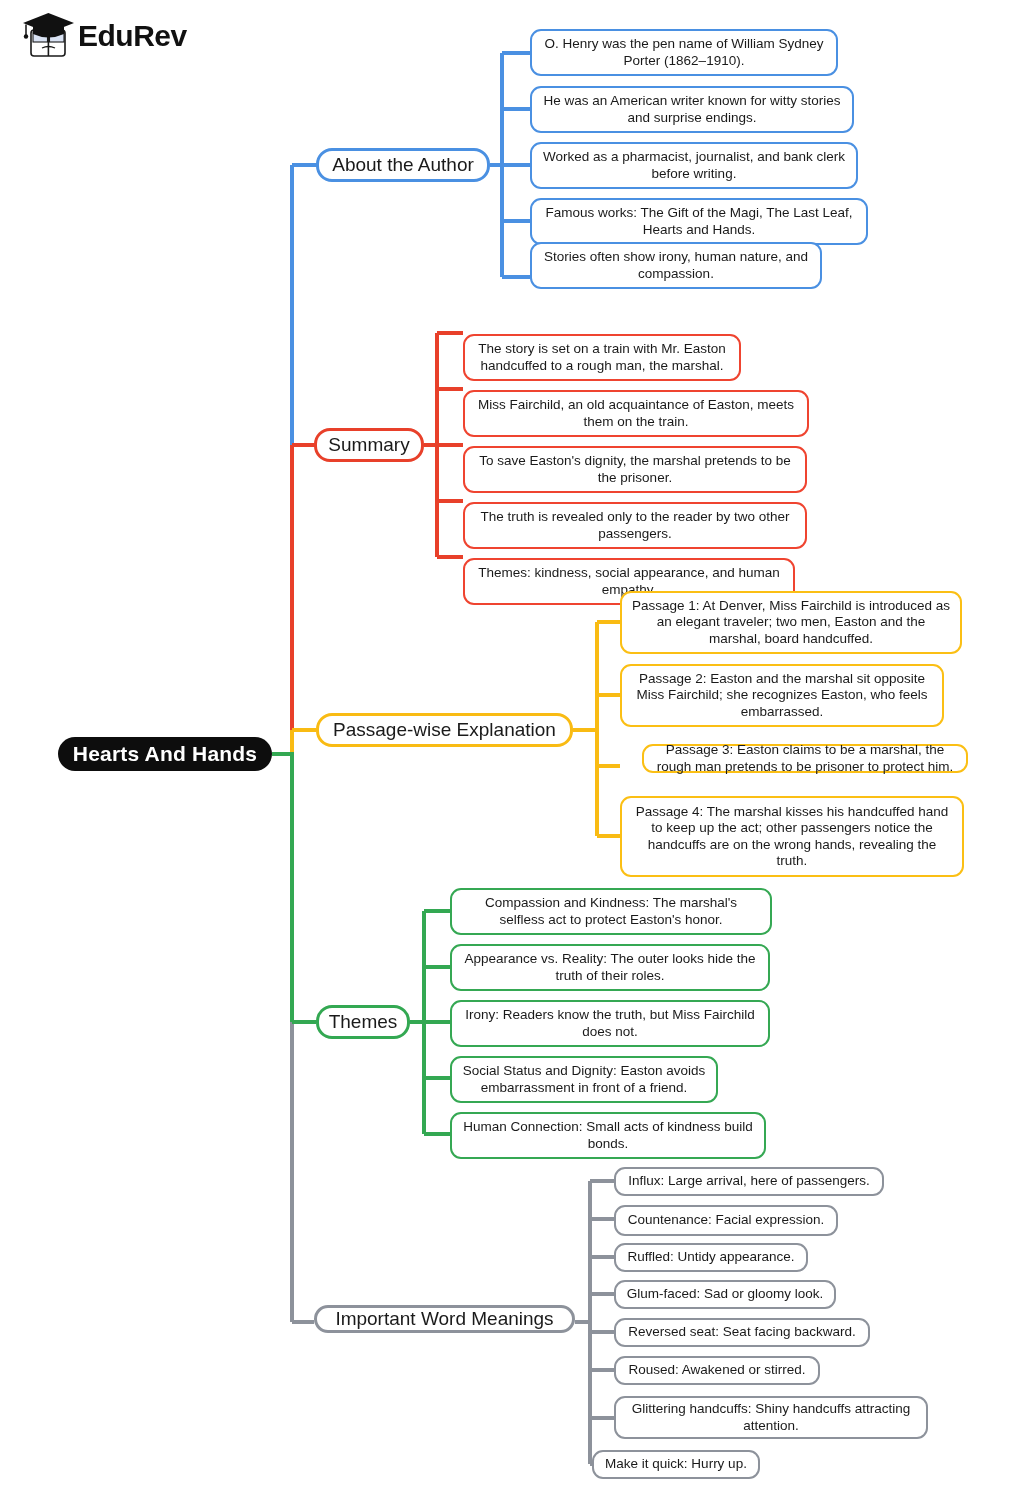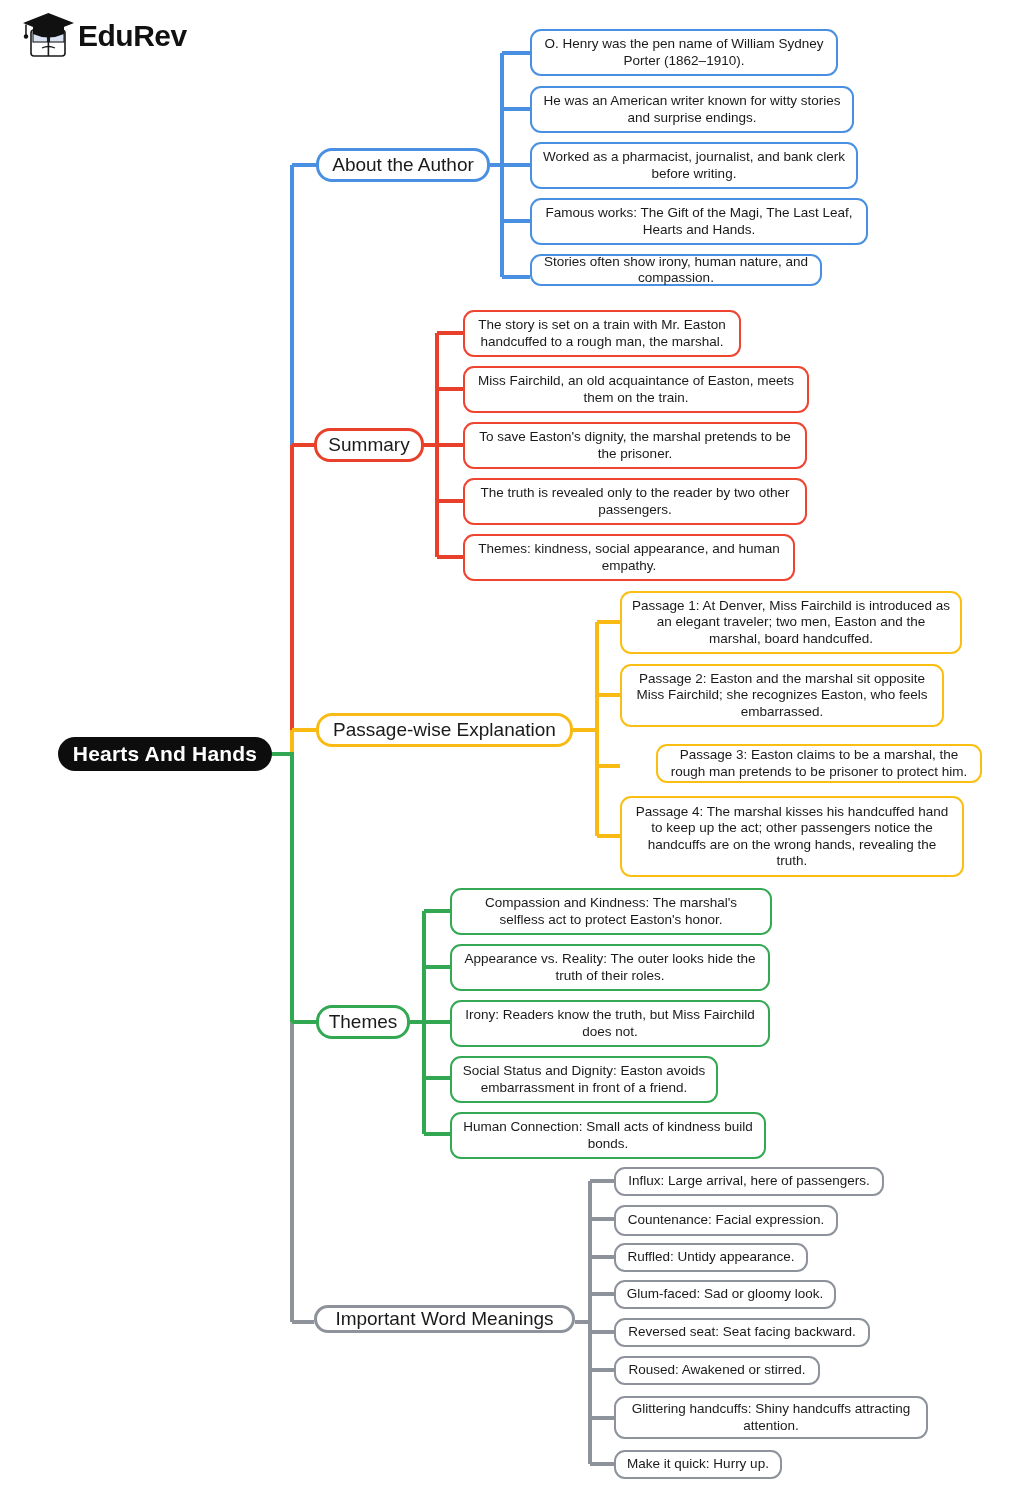--- a/index.html
+++ b/index.html
@@ -67,21 +67,21 @@
   .branch.b-green  { border-color: #33a852; }
   .branch.b-gray   { border-color: #8d929b; }
 
   .leaf {
     font-size: 13.5px;
     border-radius: 11px;
     border: 2.5px solid #888;
     padding: 5px 9px;
   }
   .leaf.l-blue   { border-color: #4a90e2; }
-  .leaf.l-red    { border-color: #ef4430; }
+  .leaf.l-red    { border-color: #ef4430; margin-top: 24px; }
   .leaf.l-orange { border-color: #fbbf14; }
   .leaf.l-green  { border-color: #35a853; }
   .leaf.l-gray   { border-color: #8d929b; }
 
   .leaf span, .branch span, .root span { display: block; }
 </style>
 </head>
 <body>
 
 <div id="logo">
@@ -176,21 +176,21 @@
 </div>
 <div class="node leaf l-blue" style="left:530px; top:86px; width:324px; height:47px;">
   <span>He was an American writer known for witty stories and surprise endings.</span>
 </div>
 <div class="node leaf l-blue" style="left:530px; top:142px; width:328px; height:47px;">
   <span>Worked as a pharmacist, journalist, and bank clerk before writing.</span>
 </div>
 <div class="node leaf l-blue" style="left:530px; top:198px; width:338px; height:47px;">
   <span>Famous works: The Gift of the Magi, The Last Leaf, Hearts and Hands.</span>
 </div>
-<div class="node leaf l-blue" style="left:530px; top:254px; width:292px; height:32px;">
+<div class="node leaf l-blue" style="left:530px; top:242px; width:292px; height:47px;">
   <span>Stories often show irony, human nature, and compassion.</span>
 </div>
 
 <div class="node branch b-red" style="left:314px; top:428px; width:110px; height:34px;">
   <span>Summary</span>
 </div>
 <div class="node leaf l-red" style="left:463px; top:310px; width:278px; height:47px;">
   <span>The story is set on a train with Mr. Easton handcuffed to a rough man, the marshal.</span>
 </div>
 <div class="node leaf l-red" style="left:463px; top:366px; width:346px; height:47px;">
@@ -208,21 +208,21 @@
 
 <div class="node branch b-orange" style="left:316px; top:713px; width:257px; height:34px;">
   <span>Passage-wise Explanation</span>
 </div>
 <div class="node leaf l-orange" style="left:620px; top:591px; width:342px; height:63px;">
   <span>Passage 1: At Denver, Miss Fairchild is introduced as an elegant traveler; two men, Easton and the marshal, board handcuffed.</span>
 </div>
 <div class="node leaf l-orange" style="left:620px; top:664px; width:324px; height:63px;">
   <span>Passage 2: Easton and the marshal sit opposite Miss Fairchild; she recognizes Easton, who feels embarrassed.</span>
 </div>
-<div class="node leaf l-orange" style="left:656px; top:744px; width:326px; height:39px;">
+<div class="node leaf l-orange" style="left:642px; top:744px; width:326px; height:29px;">
   <span>Passage 3: Easton claims to be a marshal, the rough man pretends to be prisoner to protect him.</span>
 </div>
 <div class="node leaf l-orange" style="left:620px; top:796px; width:344px; height:81px;">
   <span>Passage 4: The marshal kisses his handcuffed hand to keep up the act; other passengers notice the handcuffs are on the wrong hands, revealing the truth.</span>
 </div>
 
 <div class="node branch b-green" style="left:316px; top:1005px; width:94px; height:34px;">
   <span>Themes</span>
 </div>
 <div class="node leaf l-green" style="left:450px; top:888px; width:322px; height:47px;">
@@ -258,15 +258,15 @@
 </div>
 <div class="node leaf l-gray" style="left:614px; top:1318px; width:256px; height:29px;">
   <span>Reversed seat: Seat facing backward.</span>
 </div>
 <div class="node leaf l-gray" style="left:614px; top:1356px; width:206px; height:29px;align-items:center;">
   <span>Roused: Awakened or stirred.</span>
 </div>
 <div class="node leaf l-gray" style="left:614px; top:1396px; width:314px; height:43px;">
   <span>Glittering handcuffs: Shiny handcuffs attracting attention.</span>
 </div>
-<div class="node leaf l-gray" style="left:614px; top:1450px; width:168px; height:29px;">
+<div class="node leaf l-gray" style="left:592px; top:1450px; width:168px; height:29px;">
   <span>Make it quick: Hurry up.</span>
 </div>
 
 </body></html>

